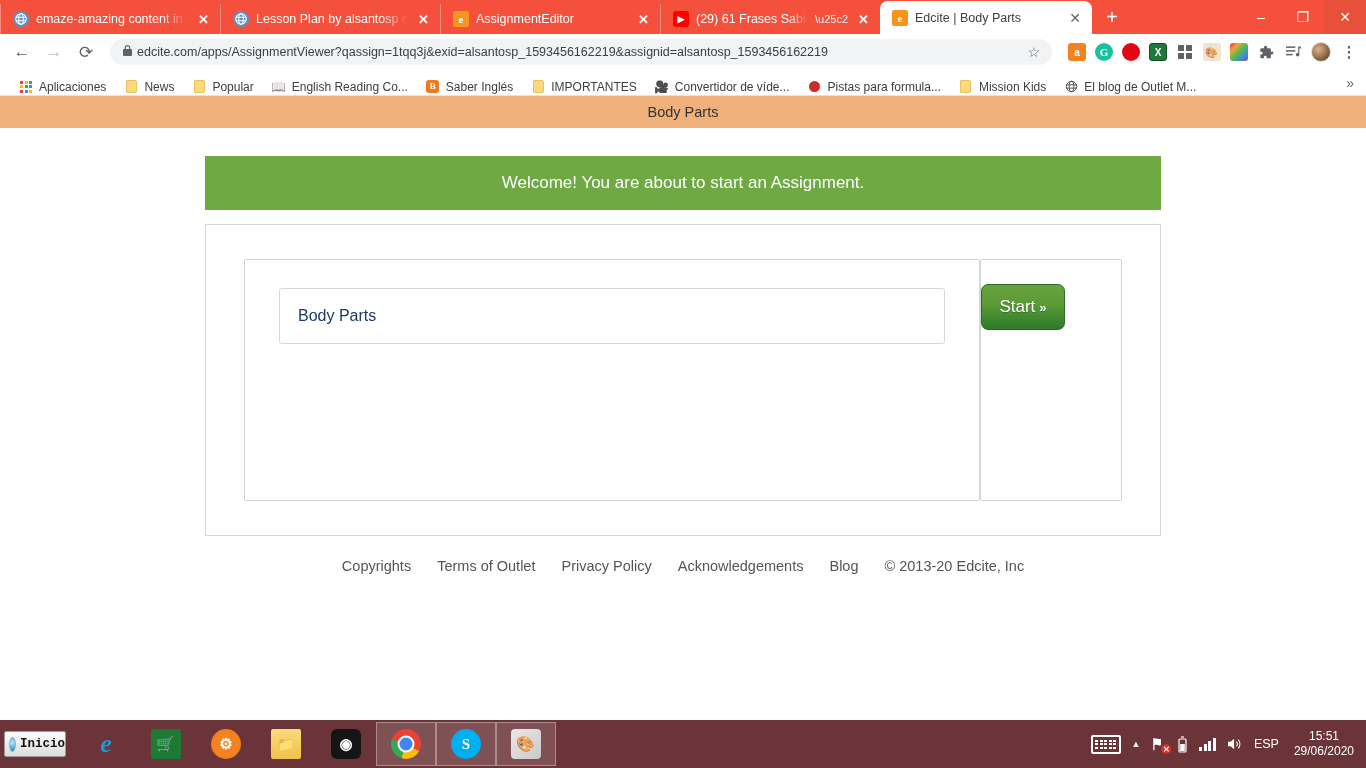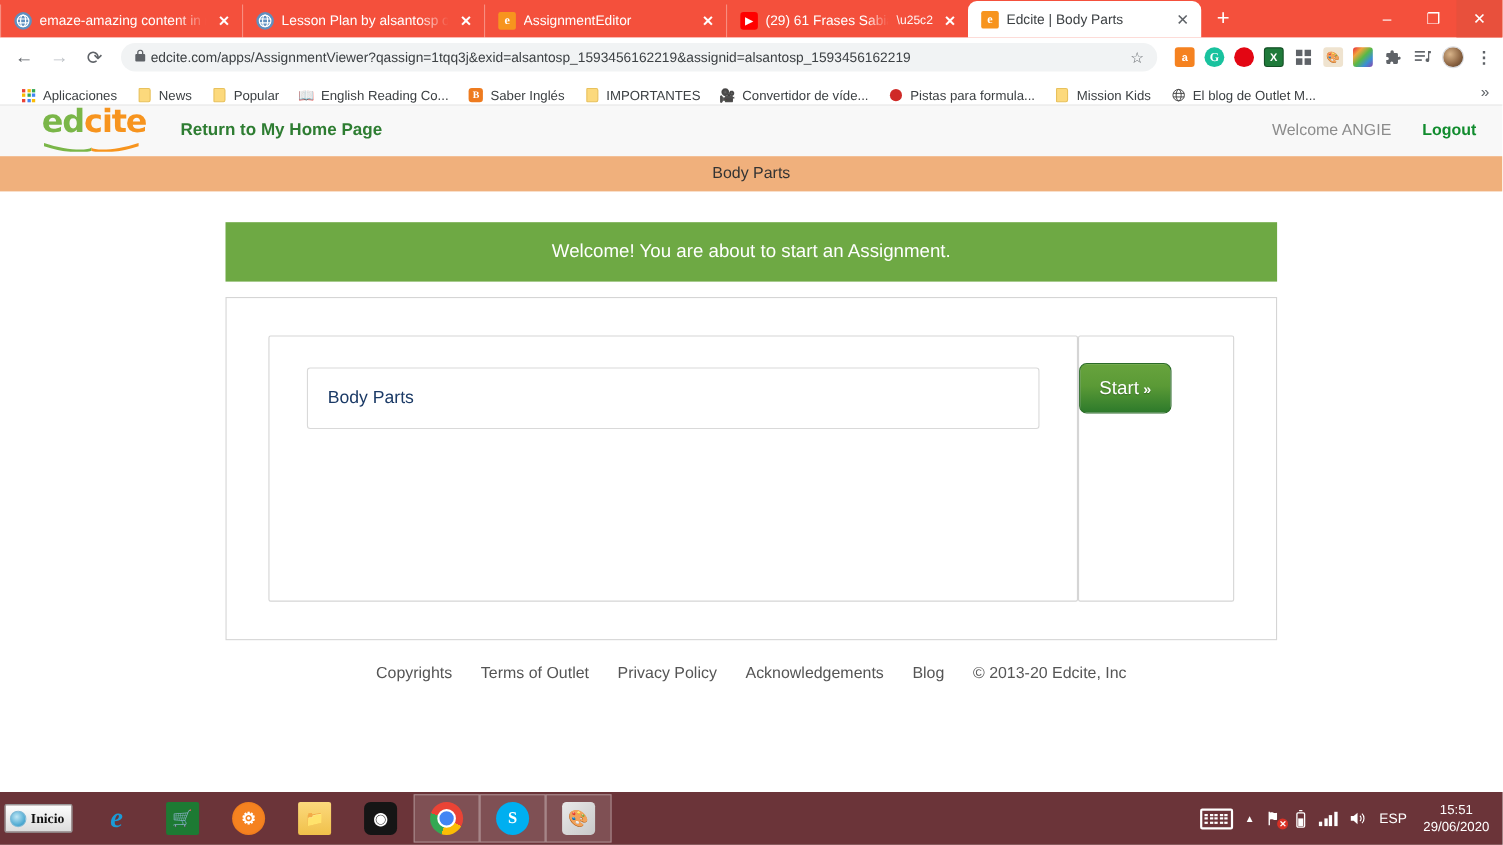--- a/index.html
+++ b/index.html
@@ -200,21 +200,21 @@
   .taskbar {
     position:absolute; left:0; bottom:0; width:1366px; height:48px;
     background:#6b3439; display:flex; align-items:center;
   }
   .start-win {
     width: 62px; height: 26px; margin-left: 4px;
     background: linear-gradient(180deg,#fdfdfd,#dcdcdc);
     border:1px solid #9a9a9a; border-radius:2px;
     display:flex; align-items:center; gap:4px; padding-left:4px;
     font-size:12.5px; font-weight:bold; color:#111;
-    font-family:Liberation Serif, serif;
+    font-family:Liberation Mono, monospace;
   }
   .start-orb {
     width:15px; height:15px; border-radius:50%;
     background: radial-gradient(circle at 40% 35%, #bfe6f5, #49a7d0 70%, #1d6f99);
     border:1px solid #7fb9d6;
   }
   .tasks { display:flex; align-items:center; gap:0; margin-left: 10px; }
   .task {
     width: 60px; height: 44px; display:flex; align-items:center; justify-content:center;
   }
@@ -444,36 +444,20 @@
           </svg>
       </span>
       <span>El blog de Outlet M...</span>
     </div>
 
     <span class="bm-overflow">»</span>
   </div>
 
   <div class="page">
 
-    <div class="site-header">
-      <div class="logo">
-        <div class="logo-text">
-          <span class="logo-ed">ed</span><span class="logo-cite">cite</span>
-        </div>
-        <svg class="logo-book" width="92" height="10" viewBox="0 0 92 10">
-          <path d="M2 2 C 22 9, 42 9, 45 6 L45 9 C 40 12, 20 11, 2 5 Z" fill="#7ab648"></path>
-          <path d="M88 2 C 68 9, 48 9, 45 6 L45 9 C 50 12, 70 11, 88 5 Z" fill="#f7941e"></path>
-        </svg>
-      </div>
-      <a class="home-link">Return to My Home Page</a>
-      <div class="header-right">
-        <span class="welcome-user">Welcome ANGIE</span>
-        <a class="logout-link">Logout</a>
-      </div>
-    </div>
 
     <div class="title-bar">Body Parts</div>
 
     <div class="content-wrap">
 
       <div class="welcome-banner">Welcome! You are about to start an Assignment.</div>
 
       <div class="assignment-card">
         <div class="info-panel">
           <div class="field-box field-title">Body Parts</div>

